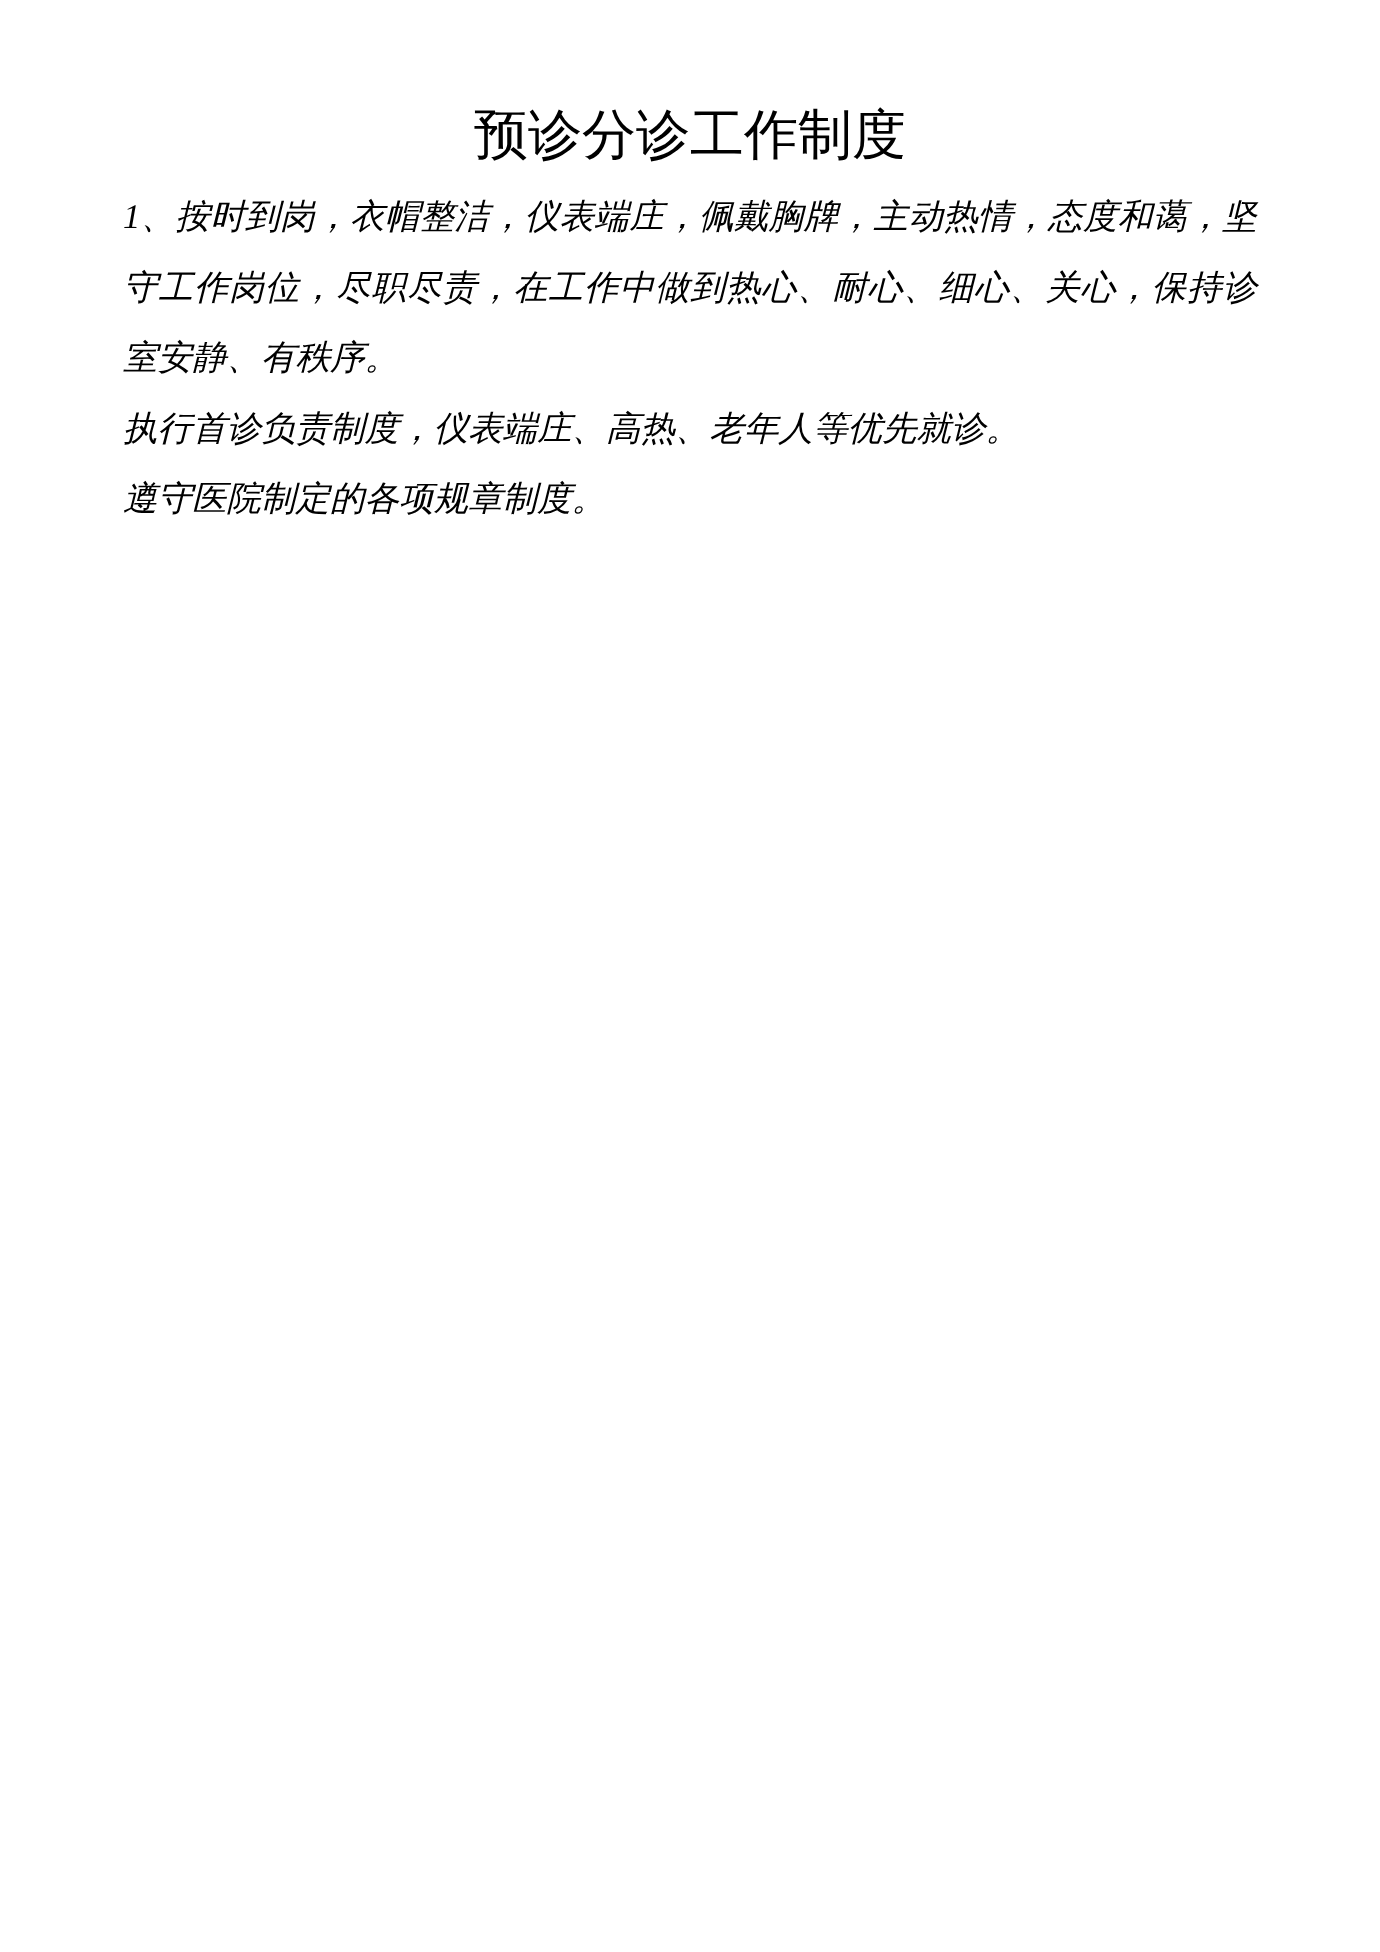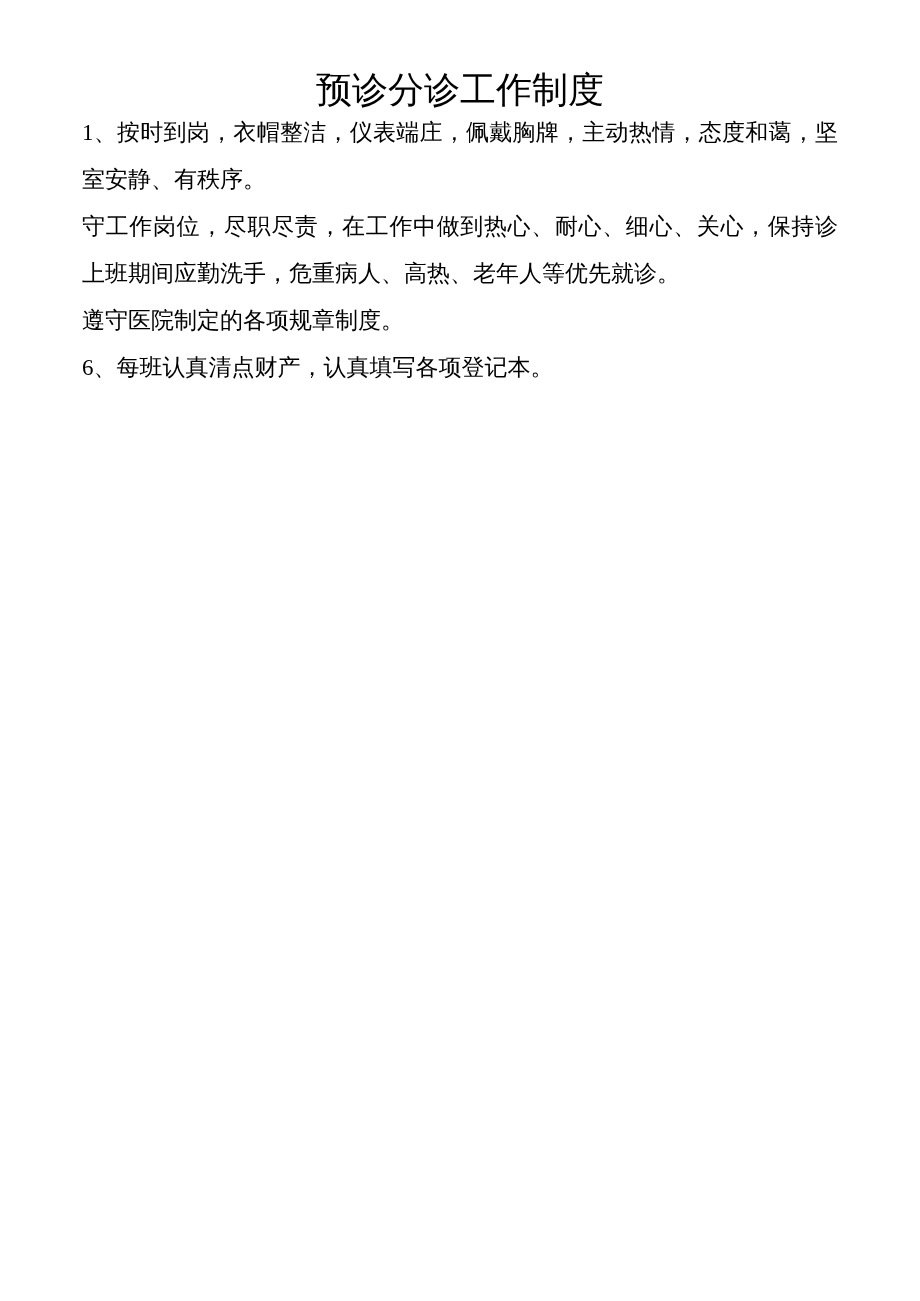--- a/index.html
+++ b/index.html
@@ -22,23 +22,24 @@
       left: 0;
       width: 920px;
       margin: 0;
       text-align: center;
       font-size: 36px;
       line-height: 44px;
       font-weight: 400;
     }
     .text-block {
       position: absolute;
-      top: 109px;
+      top: 121px;
       left: 82px;
       width: 756px;
+      font-style: italic;
     }
     .line {
       font-size: 23px;
       line-height: 47px;
       height: 47px;
       text-align: left;
       white-space: normal;
     }
     .line.full {
       text-align: justify;
@@ -50,19 +51,18 @@
   </style>
 </head>
 <body>
 
 <div class="page">
   <h1 class="doc-title">预诊分诊工作制度</h1>
 
   <div class="text-block">
 
   <div class="line full">1、按时到岗，衣帽整洁，仪表端庄，佩戴胸牌，主动热情，态度和蔼，坚</div>
+      <div class="line full">守工作岗位，尽职尽责，在工作中做到热心、耐心、细心、关心，保持诊</div>
       <div class="line">室安静、有秩序。</div>
-      <div class="line full">守工作岗位，尽职尽责，在工作中做到热心、耐心、细心、关心，保持诊</div>
-      <div class="line">上班期间应勤洗手，危重病人、高热、老年人等优先就诊。</div>
+      <div class="line">执行首诊负责制度，仪表端庄、高热、老年人等优先就诊。</div>
       <div class="line">遵守医院制定的各项规章制度。</div>
-      <div class="line">6、每班认真清点财产，认真填写各项登记本。</div>
     </div>
 </div>
 
 </body></html>

